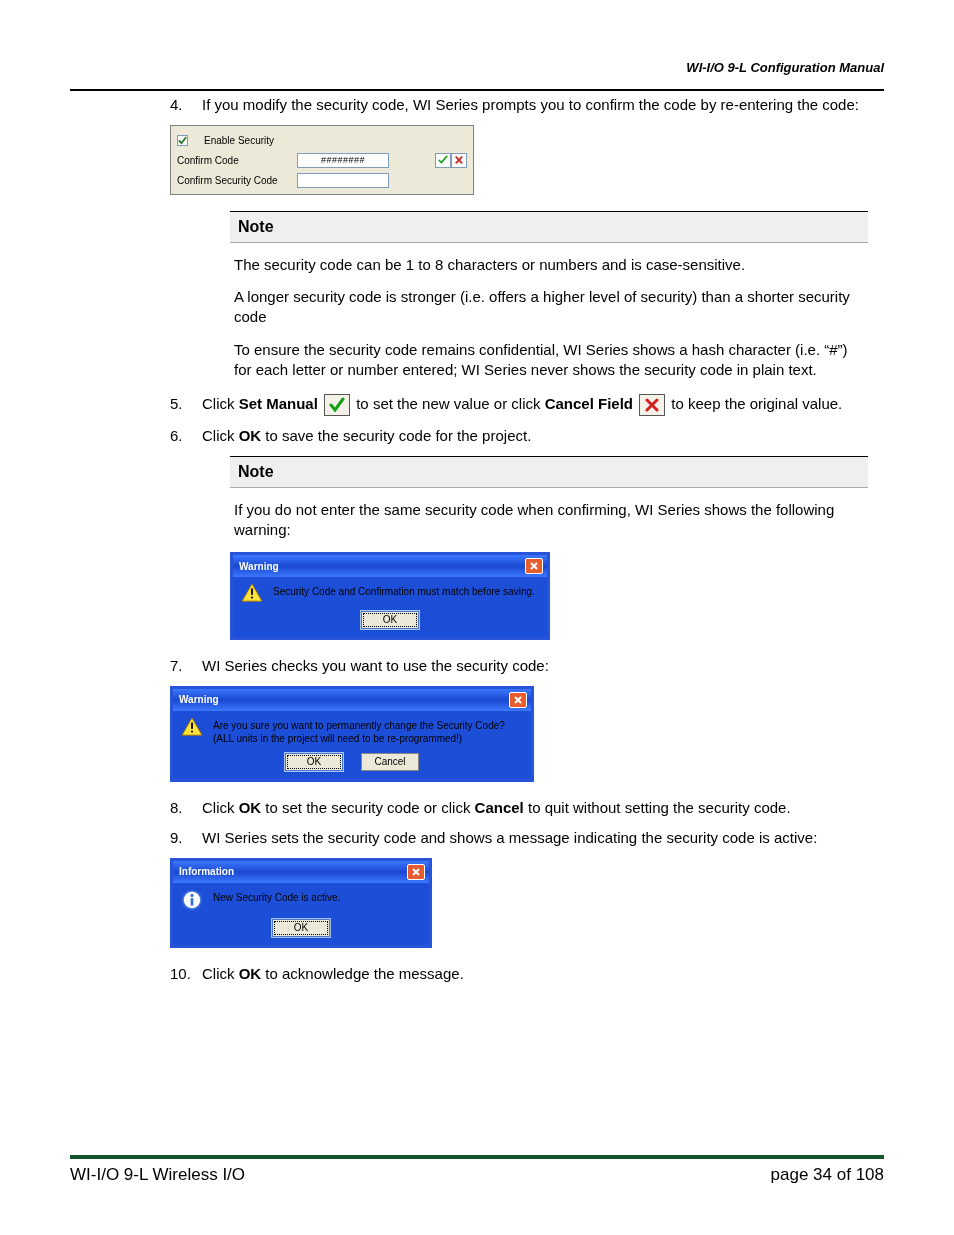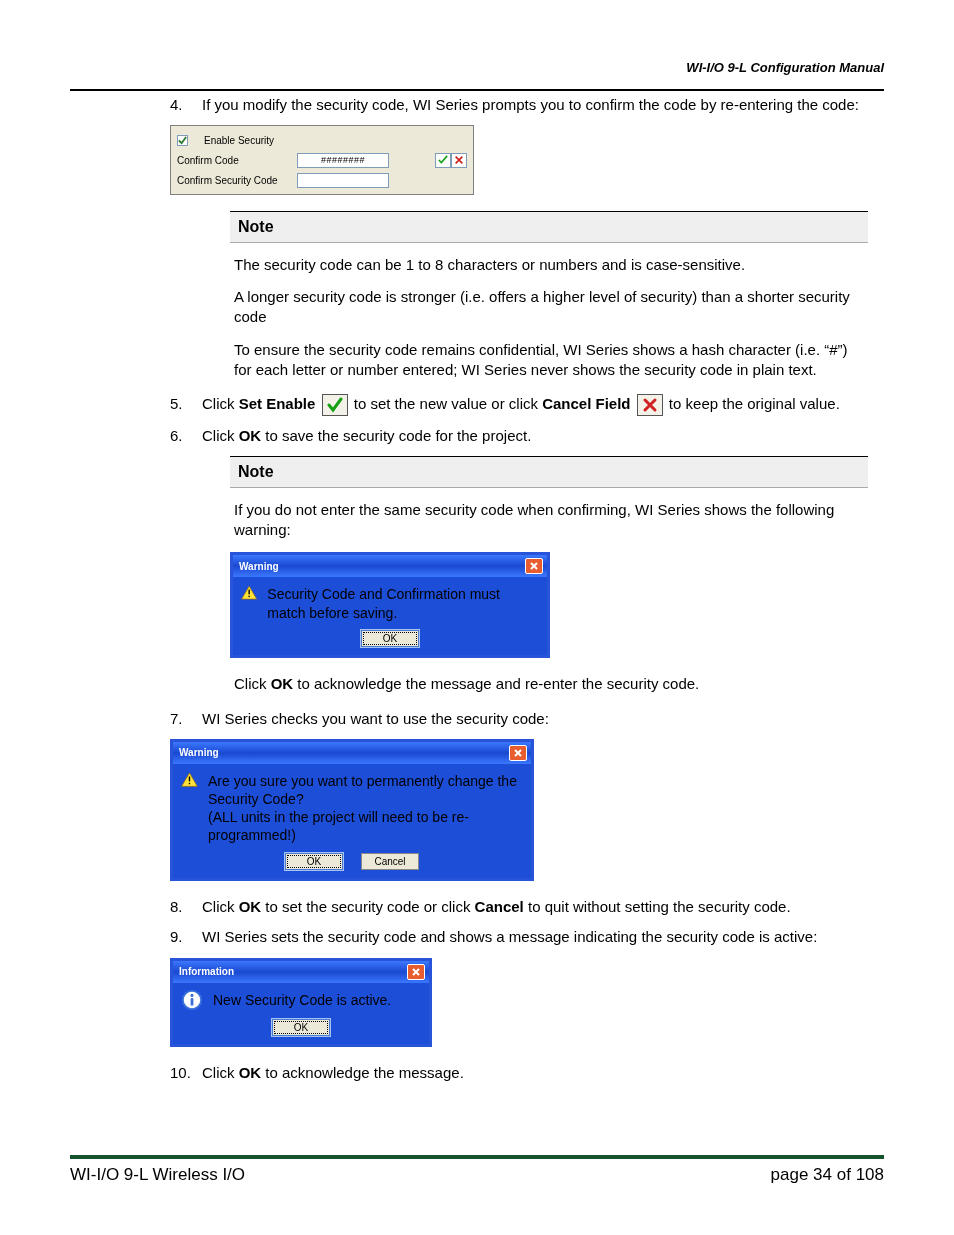--- a/index.html
+++ b/index.html
@@ -128,21 +128,21 @@
     border-radius: 2px;
     display: flex; align-items: center; justify-content: center;
     color: #fff;
   }
   .dlg-body {
     padding: 6px 8px 4px 8px;
     display: flex;
     gap: 10px;
     align-items: flex-start;
   }
-  .dlg-msg { font-size: 14px; line-height: 1.3; padding-top: 2px; }
+  .dlg-msg { font-size: 10px; line-height: 1.3; padding-top: 2px; }
   .dlg-btns {
     display: flex; gap: 18px;
     justify-content: center;
     padding: 4px 0 8px 0;
   }
   .xp-btn {
     min-width: 58px;
     padding: 1px 6px;
     font-size: 10px;
     text-align: center;
@@ -225,21 +225,21 @@
     <div class="note-box">
       <div class="note-head">Note</div>
       <div class="note-p">The security code can be 1 to 8 characters or numbers and is case-sensitive.</div>
       <div class="note-p">A longer security code is stronger (i.e. offers a higher level of security) than a shorter security code</div>
       <div class="note-p">To ensure the security code remains confidential, WI Series shows a hash character (i.e. “#”) for each letter or number entered; WI Series never shows the security code in plain text.</div>
     </div>
 
     <div class="ol-row">
       <div class="ol-num">5.</div>
       <div class="ol-txt">
-        <span>Click </span><b>Set Enable</b>
+        <span>Click </span><b>Set Manual</b>
         <span class="icon-btn">
           <svg viewBox="0 0 16 16" width="18" height="16">
               <path d="M2 8 L6 13 L14 2" stroke="#13a013" stroke-width="3" fill="none" stroke-linecap="round"></path>
             </svg>
         </span>
         <span> to set the new value or click </span><b>Cancel Field</b>
         <span class="icon-btn">
           <svg viewBox="0 0 16 16" width="16" height="16">
               <path d="M3 3 L13 13 M13 3 L3 13" stroke="#d02020" stroke-width="3" fill="none" stroke-linecap="round"></path>
             </svg>
@@ -277,23 +277,20 @@
                 <rect x="11" y="15" width="2" height="2" fill="#000"></rect>
             </svg>
             <div class="dlg-msg">Security Code and Confirmation must match before saving.</div>
           </div>
           <div class="dlg-btns">
             <div class="xp-btn focus">OK</div>
           </div>
         </div>
       </div>
 
-      <div class="note-p">
-        <span>Click </span><b>OK</b><span> to acknowledge the message and re-enter the security code.</span>
-      </div>
     </div>
 
     <div class="ol-row">
       <div class="ol-num">7.</div>
       <div class="ol-txt">WI Series checks you want to use the security code:</div>
     </div>
 
     <div class="img-area">
       <div class="dlg" style="width:364px">
         <div class="dlg-title">

